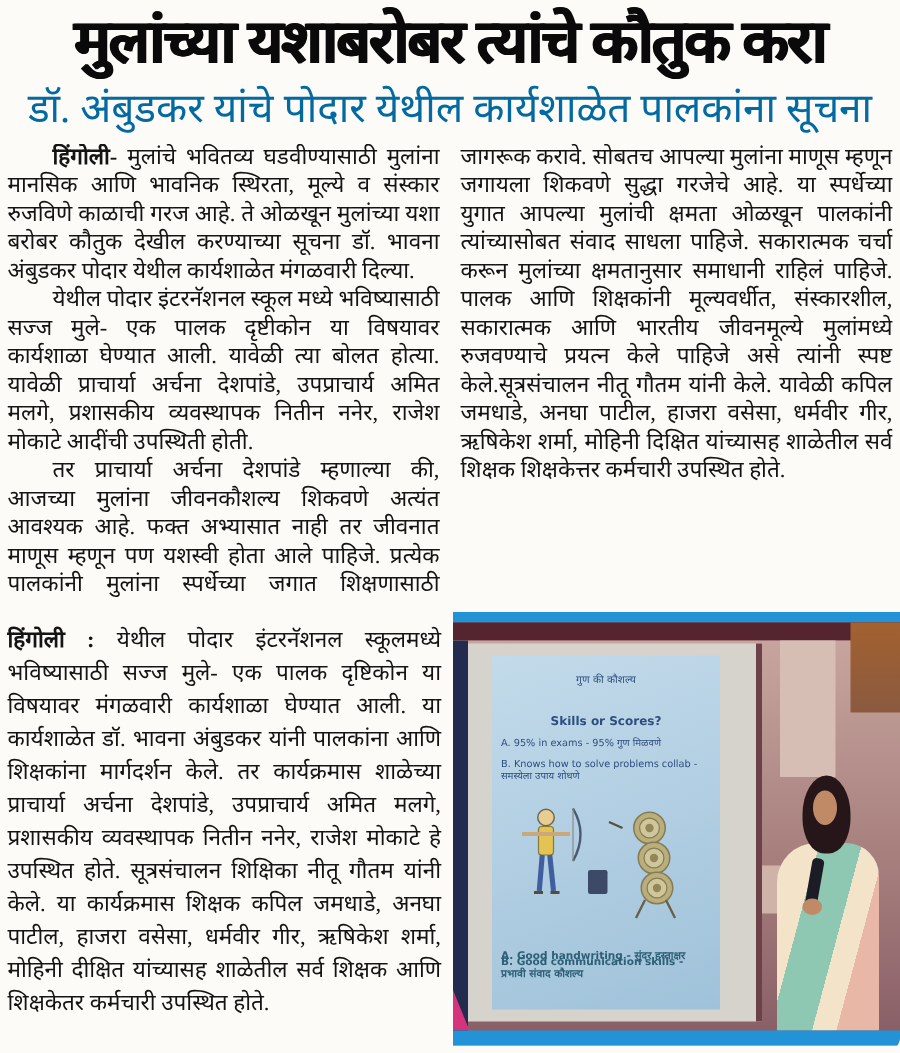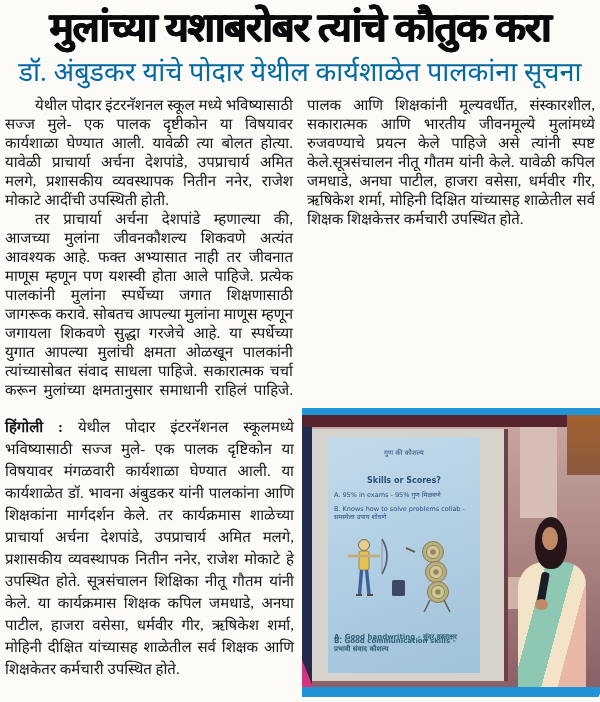--- a/index.html
+++ b/index.html
@@ -105,20 +105,21 @@
 <body>
 
 <div class="page">
 
   <header class="masthead">
     <h1 class="headline">मुलांच्या यशाबरोबर त्यांचे कौतुक करा</h1>
     <h2 class="subheadline">डॉ. अंबुडकर यांचे पोदार येथील कार्यशाळेत पालकांना सूचना</h2>
   </header>
 
   <section class="cols">
+    <p class="para indent"><b class="dateline">हिंगोली-</b><span> मुलांचे भवितव्य घडवीण्यासाठी मुलांना मानसिक आणि भावनिक स्थिरता, मूल्ये व संस्कार रुजविणे काळाची गरज आहे. ते ओळखून मुलांच्या यशा बरोबर कौतुक देखील करण्याच्या सूचना डॉ. भावना अंबुडकर पोदार येथील कार्यशाळेत मंगळवारी दिल्या.</span></p>
     <p class="para indent">येथील पोदार इंटरनॅशनल स्कूल मध्ये भविष्यासाठी सज्ज मुले- एक पालक दृष्टीकोन या विषयावर कार्यशाळा घेण्यात आली. यावेळी त्या बोलत होत्या. यावेळी प्राचार्या अर्चना देशपांडे, उपप्राचार्य अमित मलगे, प्रशासकीय व्यवस्थापक नितीन ननेर, राजेश मोकाटे आदींची उपस्थिती होती.</p>
     <p class="para indent">तर प्राचार्या अर्चना देशपांडे म्हणाल्या की, आजच्या मुलांना जीवनकौशल्य शिकवणे अत्यंत आवश्यक आहे. फक्त अभ्यासात नाही तर जीवनात माणूस म्हणून पण यशस्वी होता आले पाहिजे. प्रत्येक पालकांनी मुलांना स्पर्धेच्या जगात शिक्षणासाठी जागरूक करावे. सोबतच आपल्या मुलांना माणूस म्हणून जगायला शिकवणे सुद्धा गरजेचे आहे. या स्पर्धेच्या युगात आपल्या मुलांची क्षमता ओळखून पालकांनी त्यांच्यासोबत संवाद साधला पाहिजे. सकारात्मक चर्चा करून मुलांच्या क्षमतानुसार समाधानी राहिलं पाहिजे. पालक आणि शिक्षकांनी मूल्यवर्धीत, संस्कारशील, सकारात्मक आणि भारतीय जीवनमूल्ये मुलांमध्ये रुजवण्याचे प्रयत्न केले पाहिजे असे त्यांनी स्पष्ट केले.सूत्रसंचालन नीतू गौतम यांनी केले. यावेळी कपिल जमधाडे, अनघा पाटील, हाजरा वसेसा, धर्मवीर गीर, ऋषिकेश शर्मा, मोहिनी दिक्षित यांच्यासह शाळेतील सर्व शिक्षक शिक्षकेत्तर कर्मचारी उपस्थित होते.</p>
   </section>
 
   <section class="bottom">
 
     <article class="article2">
       <p class="para"><b class="dateline">हिंगोली :</b><span> येथील पोदार इंटरनॅशनल स्कूलमध्ये भविष्यासाठी सज्ज मुले- एक पालक दृष्टिकोन या विषयावर मंगळवारी कार्यशाळा घेण्यात आली. या कार्यशाळेत डॉ. भावना अंबुडकर यांनी पालकांना आणि शिक्षकांना मार्गदर्शन केले. तर कार्यक्रमास शाळेच्या प्राचार्या अर्चना देशपांडे, उपप्राचार्य अमित मलगे, प्रशासकीय व्यवस्थापक नितीन ननेर, राजेश मोकाटे हे उपस्थित होते. सूत्रसंचालन शिक्षिका नीतू गौतम यांनी केले. या कार्यक्रमास शिक्षक कपिल जमधाडे, अनघा पाटील, हाजरा वसेसा, धर्मवीर गीर, ऋषिकेश शर्मा, मोहिनी दीक्षित यांच्यासह शाळेतील सर्व शिक्षक आणि शिक्षकेतर कर्मचारी उपस्थित होते.</span></p>
     </article>
 

